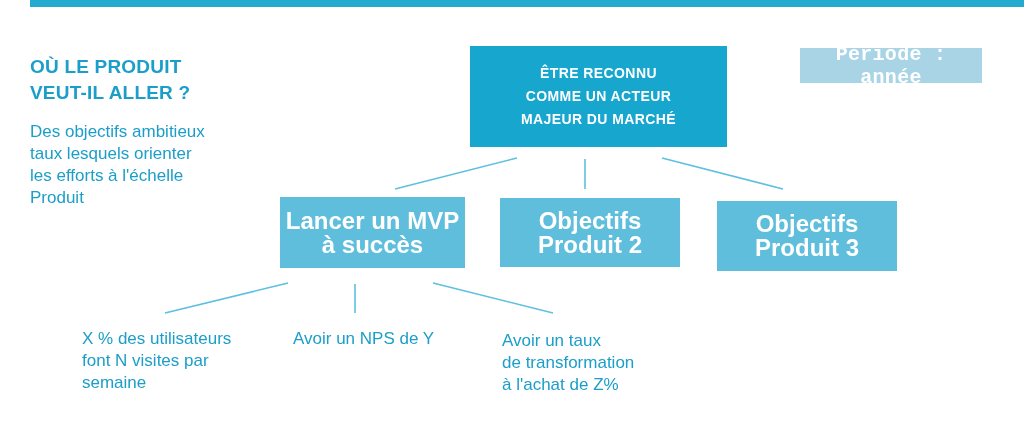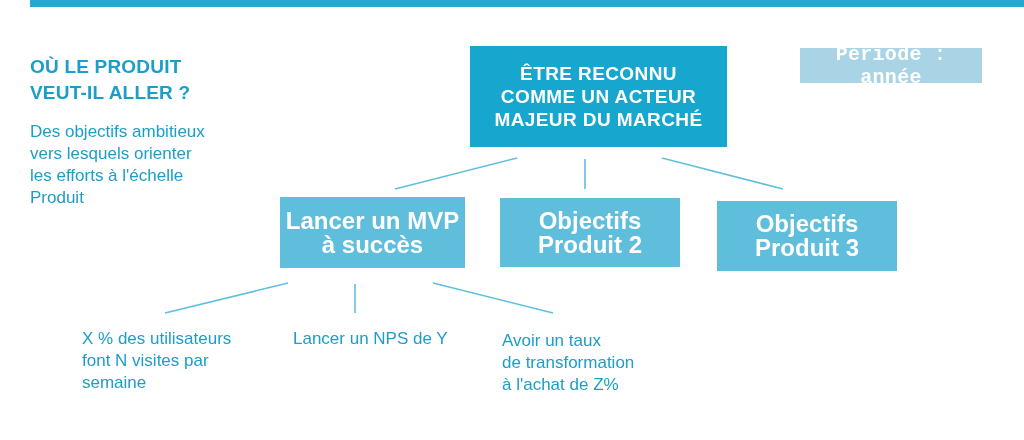--- a/index.html
+++ b/index.html
@@ -16,21 +16,21 @@
   .desc{
     position:absolute;left:30px;top:121px;font-size:17px;font-weight:400;
     line-height:22px;color:#1b9ec9;
   }
   .box{
     position:absolute;display:flex;align-items:center;justify-content:center;
     text-align:center;color:#ffffff;font-weight:700;
   }
   .root{
     left:470px;top:46px;width:257px;height:101px;background:#17a6ce;
-    font-size:19px;line-height:23px;letter-spacing:.4px;
+    font-size:14px;line-height:23px;letter-spacing:.4px;
   }
   .period{
     left:800px;top:48px;width:182px;height:35px;background:#a8d4e6;
     font-size:20px;letter-spacing:.3px;font-family:Liberation Mono, monospace;
   }
   .lvl2{background:#5fbedc;font-size:24px;line-height:24px;}
   .b1{left:280px;top:197px;width:185px;height:71px;}
   .b2{left:500px;top:198px;width:180px;height:69px;}
   .b3{left:717px;top:201px;width:180px;height:70px;}
   .leaf{position:absolute;font-size:17px;line-height:22px;color:#1b9ec9;}
@@ -43,21 +43,21 @@
 <body>
 
 <div class="slide">
 
   <div class="topbar"></div>
 
   <div class="heading" data-bind="intro.heading">OÙ LE PRODUIT
 VEUT-IL ALLER ?</div>
 
   <div class="desc" data-bind="intro.description">Des objectifs ambitieux
-vers lesquels orienter
+taux lesquels orienter
 les efforts à l'échelle
 Produit</div>
 
   <svg class="connectors" viewBox="0 0 1024 440" xmlns="http://www.w3.org/2000/svg">
     <line x1="517" y1="158" x2="395" y2="189" stroke="#5ebfdf" stroke-width="1.6"></line>
     <line x1="585" y1="159" x2="585" y2="189" stroke="#5ebfdf" stroke-width="1.6"></line>
     <line x1="662" y1="158" x2="783" y2="189" stroke="#5ebfdf" stroke-width="1.6"></line>
     <line x1="288" y1="283" x2="165" y2="313" stroke="#5ebfdf" stroke-width="1.6"></line>
     <line x1="355" y1="284" x2="355" y2="313" stroke="#5ebfdf" stroke-width="1.6"></line>
     <line x1="433" y1="283" x2="553" y2="313" stroke="#5ebfdf" stroke-width="1.6"></line>
@@ -85,19 +85,19 @@
 
   <div class="box lvl2 b3">
     <span data-bind="tree.level2.2.label">Objectifs
 Produit 3</span>
   </div>
 
   <div class="leaf l1" data-bind="tree.leaves.0.label">X % des utilisateurs
 font N visites par
 semaine</div>
 
-  <div class="leaf l2" data-bind="tree.leaves.1.label">Lancer un NPS de Y</div>
+  <div class="leaf l2" data-bind="tree.leaves.1.label">Avoir un NPS de Y</div>
 
   <div class="leaf l3" data-bind="tree.leaves.2.label">Avoir un taux
 de transformation
 à l'achat de Z%</div>
 
 </div>
 
 </body></html>

